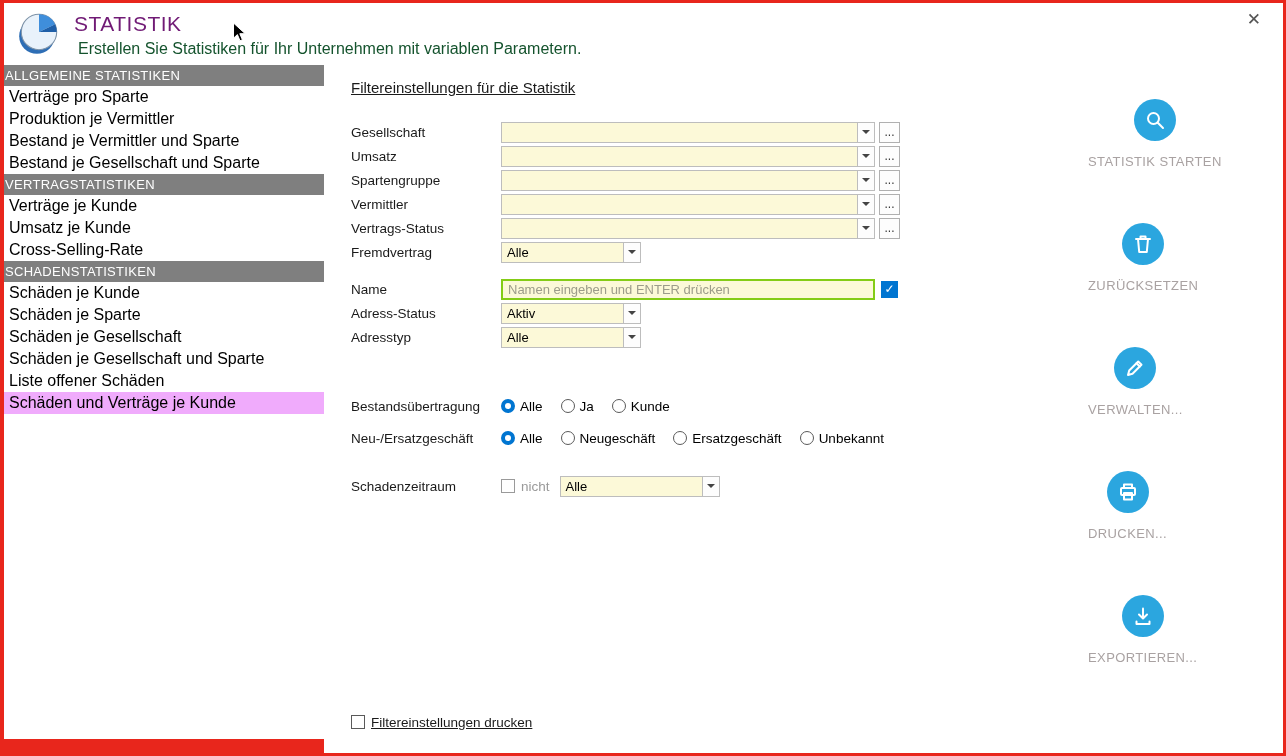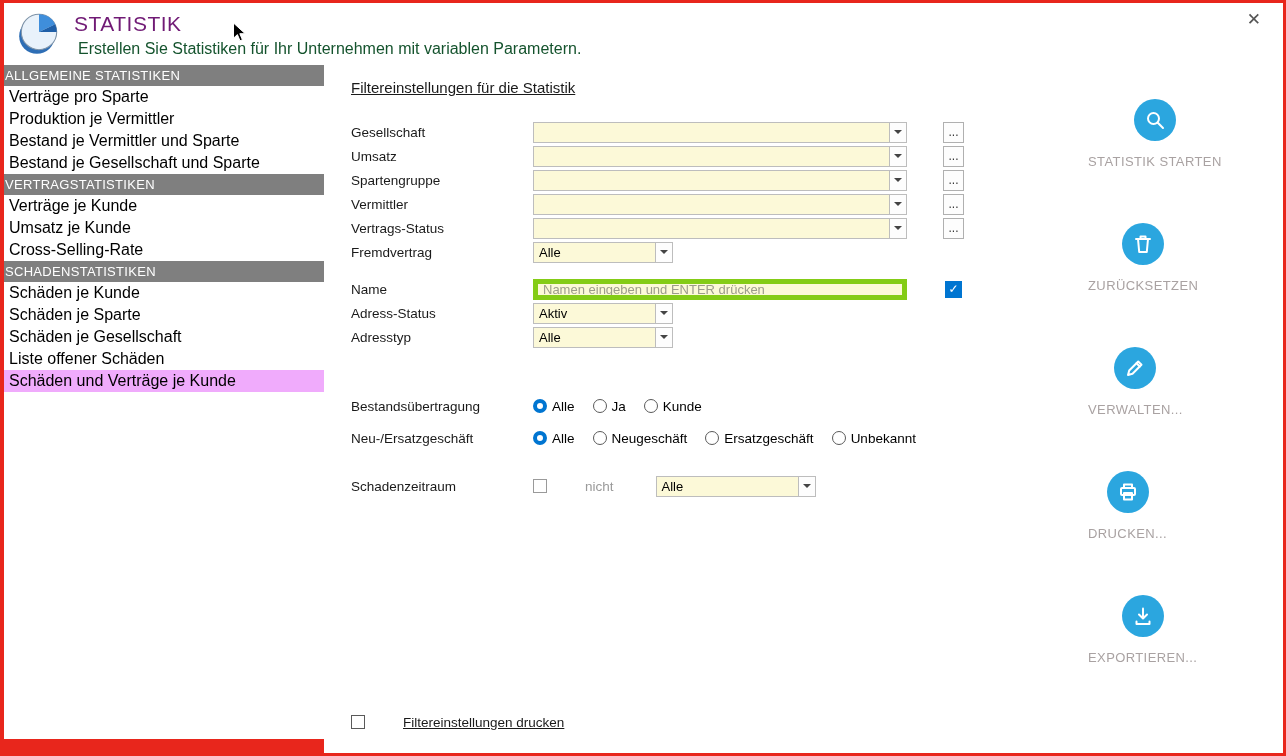--- a/index.html
+++ b/index.html
@@ -16,31 +16,31 @@
 
   
   .sidebar { position:absolute; left:0; top:62px; width:320px; bottom:14px; background:#fff; overflow:hidden; }
   .sec-header { height:21px; line-height:21px; background:#7f7f7f; color:#fff; font-size:13px; padding-left:1px; letter-spacing:0.3px; }
   .s-item { height:22px; line-height:22px; font-size:16px; padding-left:5px; color:#000; cursor:default; white-space:nowrap; }
   .s-item.selected { background:#f0abfc; }
   .sidebar-red-strip { position:absolute; left:0; bottom:0; width:320px; height:14px; background:#e8261c; }
 
   
   .main-heading { position:absolute; left:347px; top:76px; font-size:15px; color:#1a1a1a; text-decoration:underline; }
-  .frow { position:absolute; left:347px; height:22px; display:flex; align-items:center;gap:32px; }
+  .frow { position:absolute; left:347px; height:22px; display:flex; align-items:center; }
   .flabel { width:150px; flex-shrink:0; font-size:13.5px; color:#1a1a1a; white-space:nowrap; }
   .combo { display:flex; align-items:stretch; height:21px; border:1px solid #bdbdbd; background:#fcf9d8; }
   .combo.wide  { width:374px; }
   .combo.small { width:140px; }
   .combo.mid   { width:160px; }
   .combo-value { flex:1; padding:0 5px; font-size:13px; color:#000; line-height:19px; white-space:nowrap; overflow:hidden; }
   .combo-arrow { width:17px; border-left:1px solid #bdbdbd; background:#fdfdfd; display:flex; align-items:center; justify-content:center; cursor:pointer; }
   .combo-arrow::after { content:""; border-left:4px solid transparent; border-right:4px solid transparent; border-top:4px solid #444; }
   .more-btn { width:21px; height:21px; margin-left:4px; border:1px solid #b0b0b0; background:#fdfdfd; font-size:12px; line-height:1; color:#333; cursor:pointer; font-family:"Liberation Sans", sans-serif; }
-  .yellow-input { width:374px; height:21px; border:5px solid #84cc16; background:#fcf9d8; font-size:13px; padding:0 5px; color:#000; font-family:"Liberation Sans", sans-serif; }
+  .yellow-input { width:374px; height:21px; border:2px solid #84cc16; background:#fcf9d8; font-size:13px; padding:0 5px; color:#000; font-family:"Liberation Sans", sans-serif; }
   .yellow-input::placeholder { color:#9c9c8a; }
   .cb-checked { width:17px; height:17px; background:#0075d1; border:1px solid #0075d1; color:#fff; font-size:12px; display:flex; align-items:center; justify-content:center; margin-left:6px; cursor:pointer; }
   .cb-checked::after { content:"✓"; }
   .cb { width:14px; height:14px; border:1px solid #5a5a5a; background:#fff; margin-right:6px; flex-shrink:0; cursor:pointer; }
   .cb.disabled { border-color:#9a9a9a; }
   .radio-opt { display:flex; align-items:center; font-size:13.5px; color:#000; cursor:pointer; white-space:nowrap; }
   .radio { width:14px; height:14px; border-radius:50%; border:1px solid #5a5a5a; background:#fff; margin-right:5px; flex-shrink:0; }
   .radio.checked { border:4.5px solid #0075d1; }
   .opts { display:flex; align-items:center; gap:18px; }
   .nicht-label { font-size:13.5px; color:#9a9a9a; margin-right:10px; }
@@ -81,20 +81,21 @@
 
     <div class="sec-header">VERTRAGSTATISTIKEN</div>
     <div class="s-item">Verträge je Kunde</div>
     <div class="s-item">Umsatz je Kunde</div>
     <div class="s-item">Cross-Selling-Rate</div>
 
     <div class="sec-header">SCHADENSTATISTIKEN</div>
     <div class="s-item">Schäden je Kunde</div>
     <div class="s-item">Schäden je Sparte</div>
     <div class="s-item">Schäden je Gesellschaft</div>
+    <div class="s-item">Schäden je Gesellschaft und Sparte</div>
     <div class="s-item">Liste offener Schäden</div>
     <div class="s-item selected">Schäden und Verträge je Kunde</div>
   </div>
   <div class="sidebar-red-strip"></div>
 
   <div class="main-heading">Filtereinstellungen für die Statistik</div>
 
   <div class="frow" style="top:118px;">
     <span class="flabel">Gesellschaft</span>
     <div class="combo wide">

